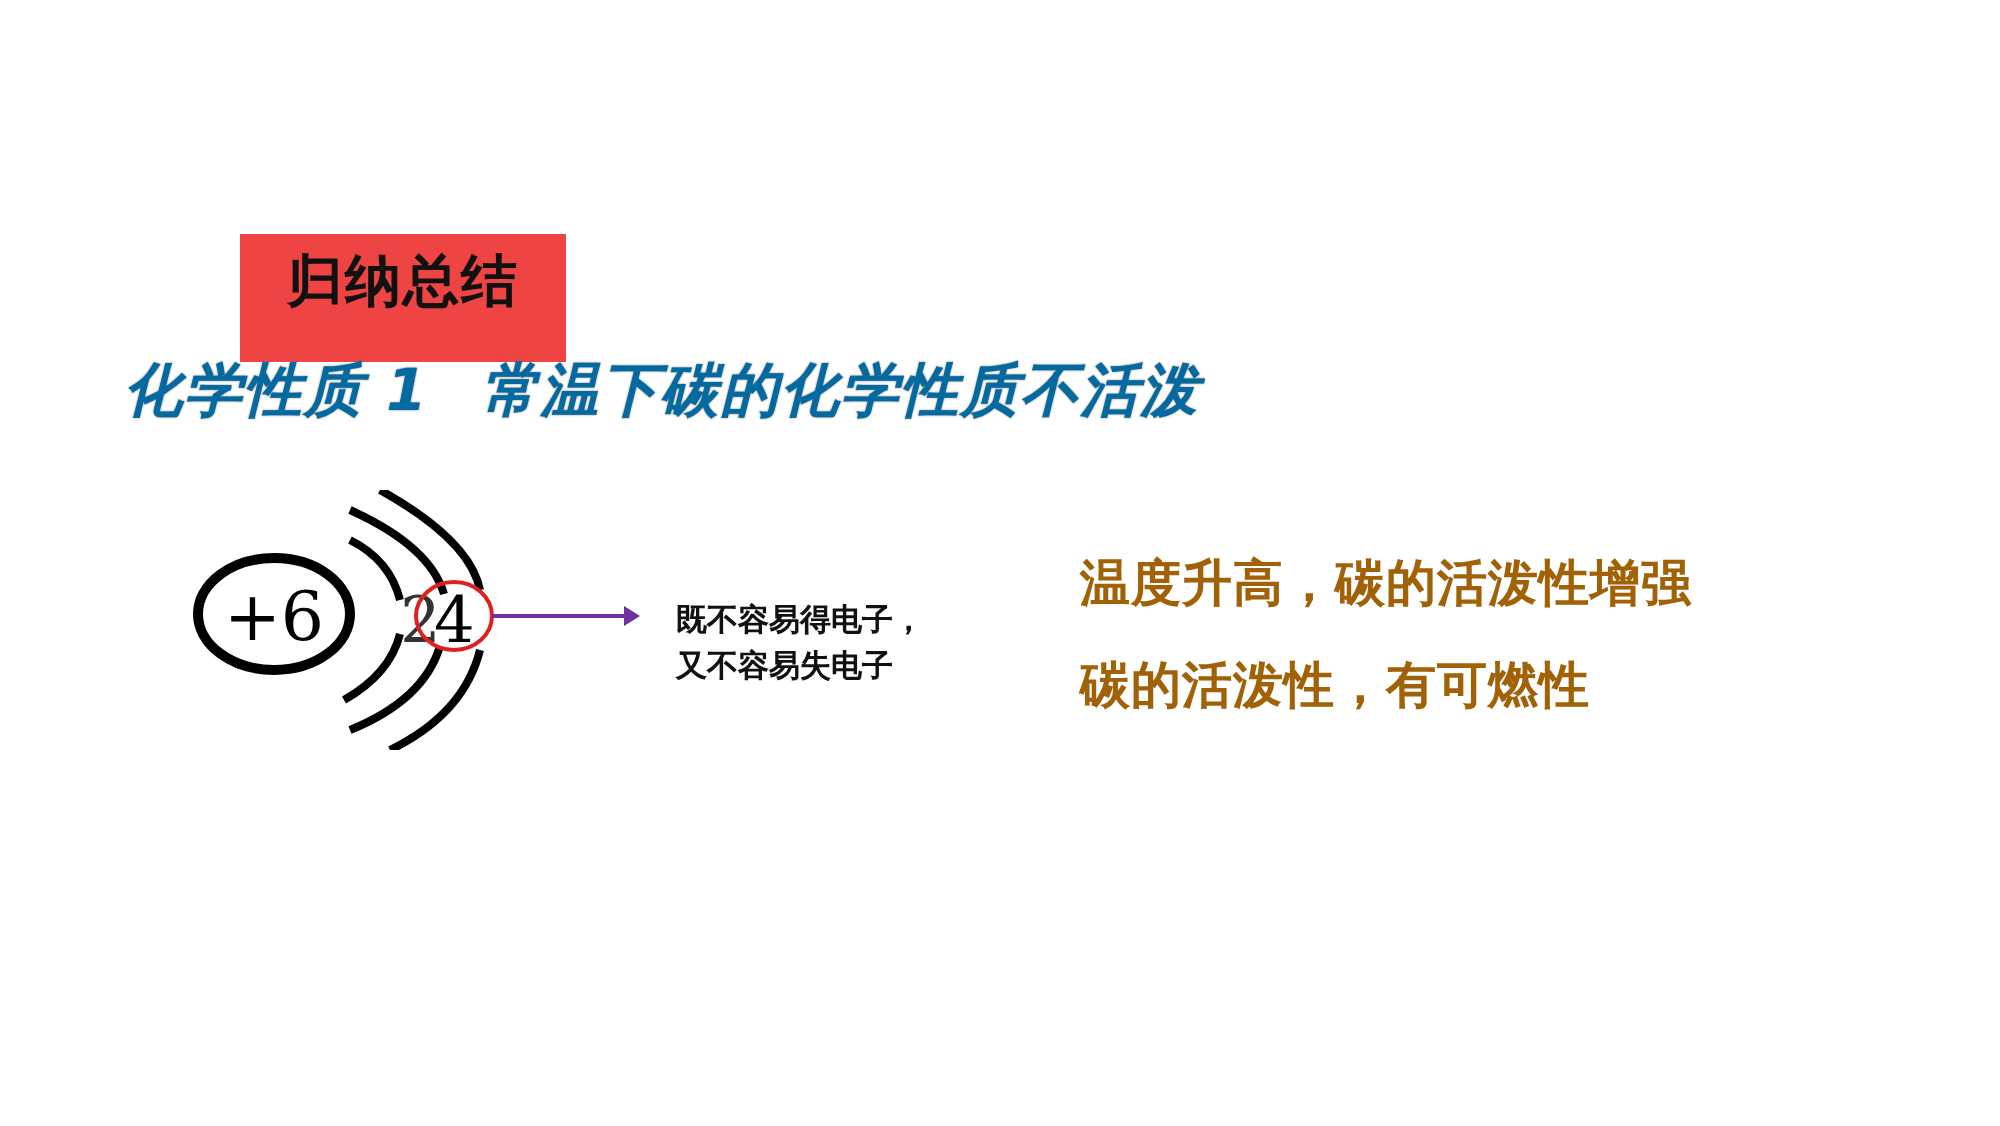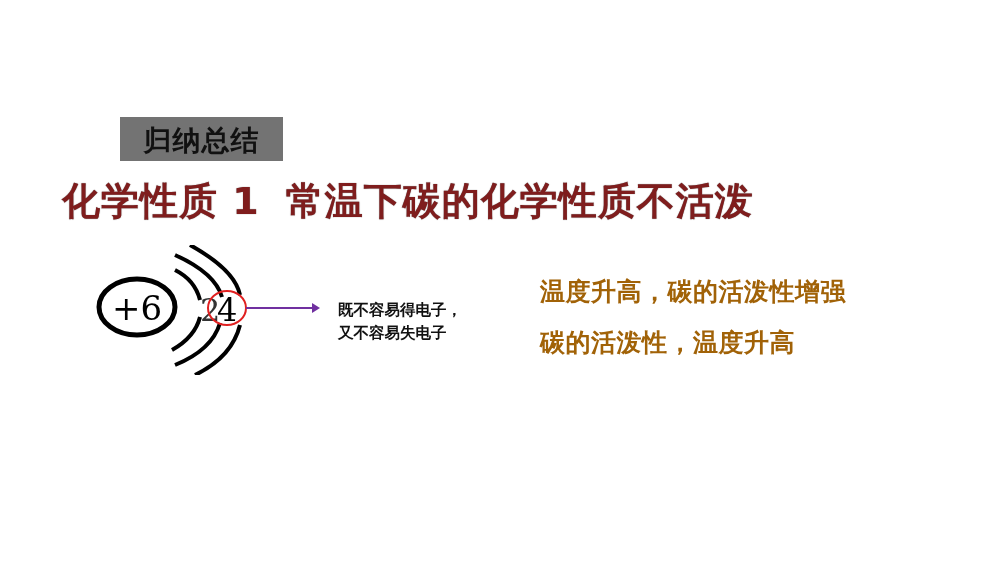--- a/index.html
+++ b/index.html
@@ -1,23 +1,23 @@
 <!DOCTYPE html>
 <html><head>
   <meta charset="utf-8">
   <style>
     html, body { margin: 0; padding: 0; }
     body { width: 1000px; height: 563px; background: #ffffff; position: relative; overflow: hidden;
            font-family: "DejaVu Sans", "Liberation Sans", sans-serif; }
-    .summary-label { position: absolute; left: 120px; top: 117px; width: 163px; height: 44px;
-                     background: #737373; color: #111; font-size: 28px; font-weight: bold;
+    .summary-label { position: absolute; left: 120px; top: 117px; width: 163px; height: 64px;
+                     background: #ef4444; color: #111; font-size: 28px; font-weight: bold;
                      line-height: 48px; text-align: center; letter-spacing: 1px; }
-    .heading { position: absolute; left: 62px; top: 176px; font-size: 38px; font-weight: bold;
-               color: #7f1d1d; white-space: nowrap; letter-spacing: 1px;
-               text-shadow: 0 0 1px #666; }
+    .heading { position: absolute; left: 62px; top: 176px; font-size: 29px; font-weight: bold;
+               color: #0369a1; white-space: nowrap; letter-spacing: 1px;
+               text-shadow: 0 0 1px #666; font-style: italic; }
     .heading .gap { display: inline-block; width: 26px; }
     .diagram { position: absolute; left: 90px; top: 245px; width: 260px; height: 130px; }
     .note { position: absolute; left: 322px; top: 299px; font-size: 15.5px; line-height: 23px;
             color: #111; width: 132px; font-weight: bold; margin-left: 16px; }
     .points { position: absolute; left: 540px; top: 275px; }
     .point { font-size: 25px; font-weight: bold; height: 51px; line-height: 34px; white-space: nowrap; letter-spacing: 0.5px; }
     .blue { color: #a16207; }
     .red { color: #a16207; }
   </style>
 </head>
@@ -47,15 +47,15 @@
   </svg>
 </div>
 
 <div class="note">既不容易得电子，又不容易失电子</div>
 
 <div class="points">
   <div class="point">
     <span class="blue">温度升高，碳的活泼性</span><span class="red">增强</span>
   </div>
   <div class="point">
-    <span class="red">碳的活泼性，</span><span class="blue">温度升高</span>
+    <span class="red">碳的活泼性，</span><span class="blue">有可燃性</span>
   </div>
 </div>
 
 </body></html>

